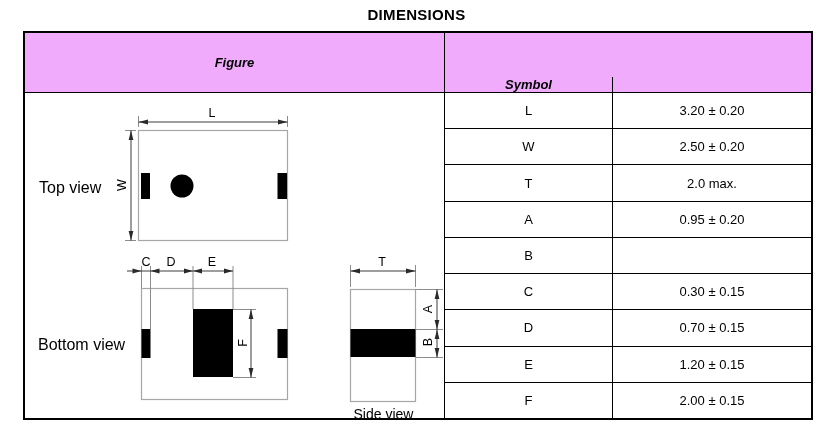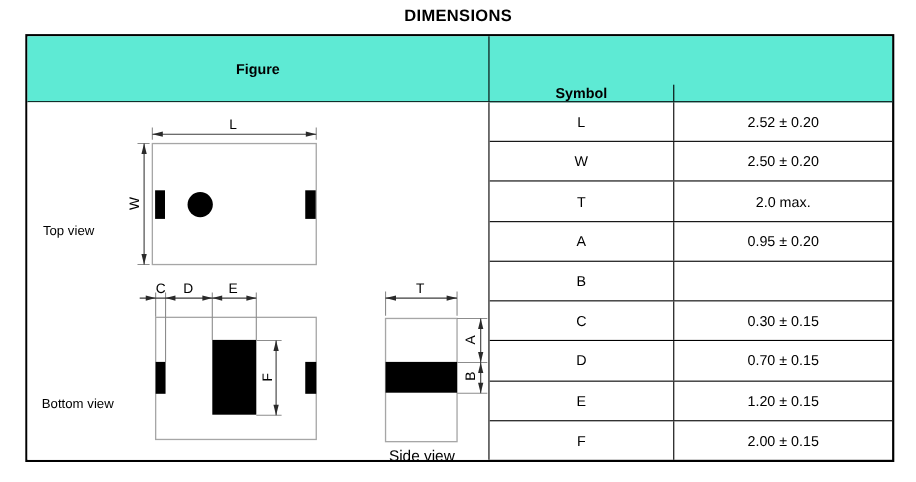--- a/index.html
+++ b/index.html
@@ -6,21 +6,21 @@
   html,body { width:833px; height:438px; background:#ffffff; overflow:hidden; }
   body { font-family:"Liberation Sans", sans-serif; color:#000; }
   .page { position:relative; width:833px; height:414px; }
 
   .title { position:absolute; top:6px; left:0; width:100%; text-align:center;
            font-weight:bold; font-size:15px; letter-spacing:.3px; }
 
   .dim-table { position:absolute; left:23px; top:31px; width:790px; height:389px;
                border:2px solid #000; display:flex; flex-direction:column; background:#fff; }
 
-  .thead { flex:0 0 34px; display:flex; background:#5eead4; border-bottom:1px solid #000; }
+  .thead { flex:0 0 34px; display:flex; background:#f0abfc; border-bottom:1px solid #000;font-style:italic; }
   .th { display:flex; align-items:center; justify-content:center;
         font-weight:bold; font-size:13px; }
   .th-figure { width:420px; border-right:1px solid #000; }
   .th-symbol { width:168px; border-right:1px solid #000;margin-top:44px; }
   .th-dimension { flex:1; }
 
   .tbody { flex:1; display:flex; min-height:0; }
   .figure-cell { width:420px; border-right:1px solid #000; position:relative; background:#fff; }
   .rows { flex:1; display:flex; flex-direction:column; }
   .row { flex:1; display:flex; border-bottom:1px solid #000; }
@@ -29,21 +29,21 @@
   .cell.sym { width:168px; border-right:1px solid #000; }
   .cell.dimv { flex:1; }
 
   .fig-svg { position:absolute; left:0; top:0; }
   .outline { fill:#ffffff; stroke:#a6a6a6; stroke-width:1.2; }
   .fillb { fill:#000000; stroke:none; }
   .ext { stroke:#8c8c8c; stroke-width:1; }
   .dimline { stroke:#3c3c3c; stroke-width:1; }
   .ah { fill:#2a2a2a; stroke:none; }
 
-  .fig-label { position:absolute; font-size:12px; white-space:nowrap;margin-top:24px; }
+  .fig-label { position:absolute; font-size:16px; white-space:nowrap; }
   .dim-label { position:absolute; width:16px; height:14px; display:flex;
                align-items:center; justify-content:center; font-size:12.5px; }
   .rot { transform:rotate(-90deg); }
   .side-label { position:absolute; left:325px; top:313px; width:67px;
                 text-align:center; font-size:14px; }
 </style>
 </head>
 <body>
 
 <div class="page">
@@ -149,21 +149,21 @@
         <span class="dim-label" style="left:179px; top:162px;">E</span>
         <span class="dim-label rot" style="left:210px; top:243px;">F</span>
         <span class="dim-label" style="left:349px; top:162px;">T</span>
         <span class="dim-label rot" style="left:395px; top:209px;">A</span>
         <span class="dim-label rot" style="left:395px; top:242px;">B</span>
       </div>
 
       <div class="rows">
         <div class="row">
           <div class="cell sym">L</div>
-          <div class="cell dimv">2.52 ± 0.20</div>
+          <div class="cell dimv">3.20 ± 0.20</div>
         </div>
         <div class="row">
           <div class="cell sym">W</div>
           <div class="cell dimv">2.50 ± 0.20</div>
         </div>
         <div class="row">
           <div class="cell sym">T</div>
           <div class="cell dimv">2.0 max.</div>
         </div>
         <div class="row">

